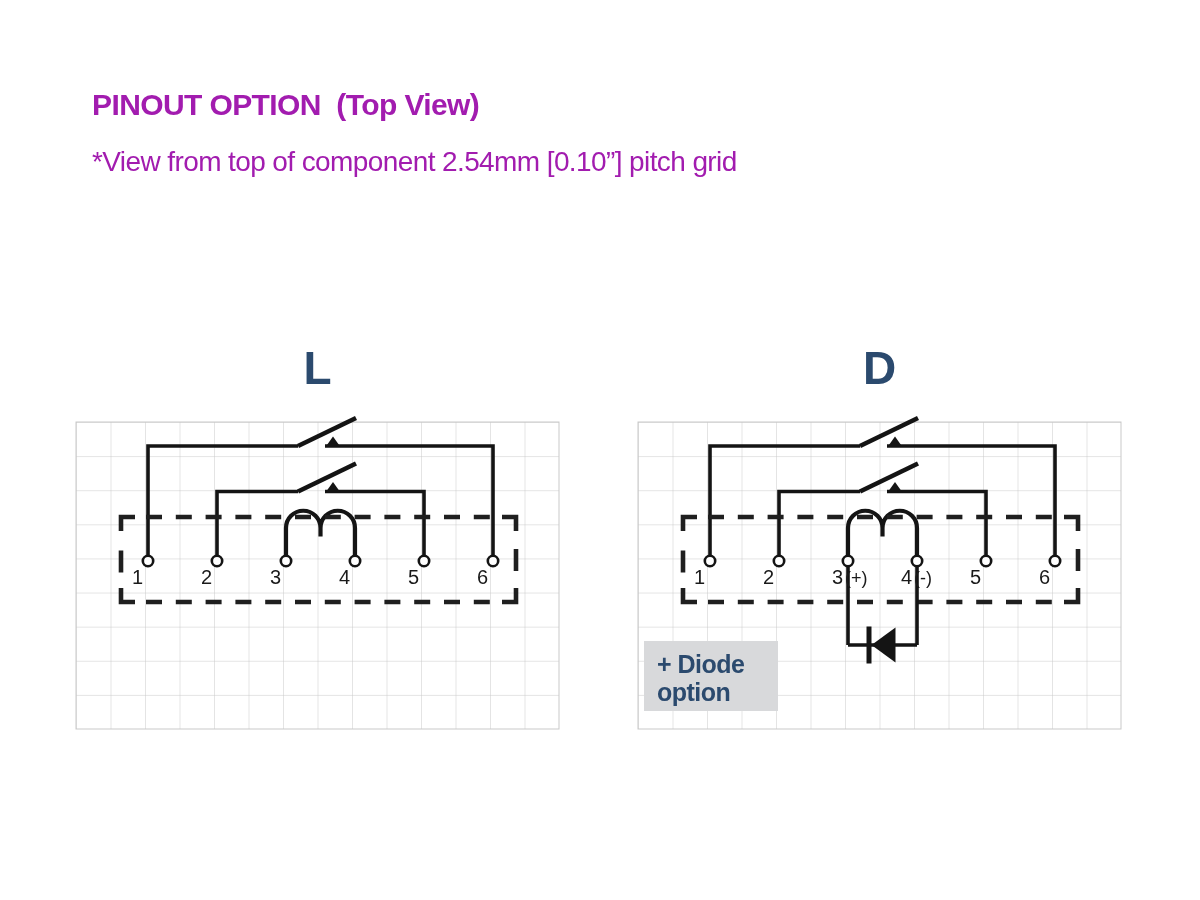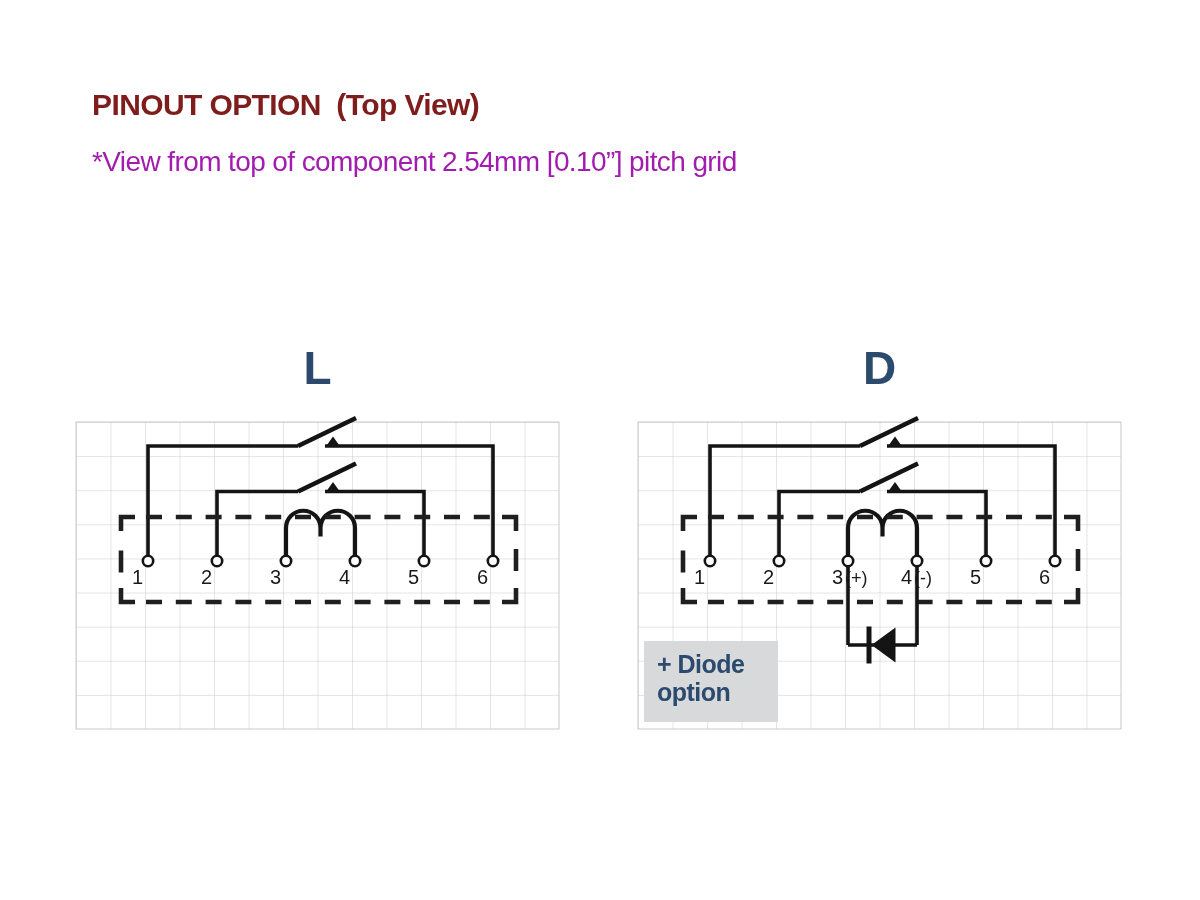--- a/index.html
+++ b/index.html
@@ -1,21 +1,21 @@
 <!DOCTYPE html>
 <html><head>
 <meta charset="utf-8">
 <style>
   html,body{margin:0;padding:0;background:#ffffff;}
   body{width:1200px;height:900px;position:relative;overflow:hidden;
        font-family:"Liberation Sans",sans-serif;}
 
   .page-title{
     position:absolute;left:92px;top:88px;
-    font-size:30px;font-weight:bold;color:#7f1d1d;
+    font-size:30px;font-weight:bold;color:#a21caf;
     letter-spacing:-0.6px;white-space:pre;
   }
   .page-subtitle{
     position:absolute;left:92px;top:146px;
     font-size:28px;font-weight:400;color:#a21caf;
     letter-spacing:-0.6px;white-space:pre;
   }
 
   .diagram{position:absolute;top:422px;width:483px;height:307px;}
   .diagram.l{left:76px;}
@@ -32,21 +32,21 @@
   .pin-num{
     position:absolute;top:145px;width:24px;text-align:right;
     font-size:20px;line-height:20px;color:#1a1a1a;
   }
   .pin-pol{
     position:absolute;top:147px;
     font-size:18px;line-height:18px;color:#1a1a1a;
   }
 
   .diode-note{
-    position:absolute;left:6px;top:219px;width:134px;height:81px;
+    position:absolute;left:6px;top:219px;width:134px;height:70px;
     background:#d8d9db;box-sizing:border-box;
     padding:9px 0 0 13px;
     font-size:25px;font-weight:bold;color:#2b4a6e;line-height:28px;
     letter-spacing:-0.5px;white-space:pre;
   }
 </style>
 </head>
 <body>
 
 <div class="page-title">PINOUT OPTION  (Top View)</div>

